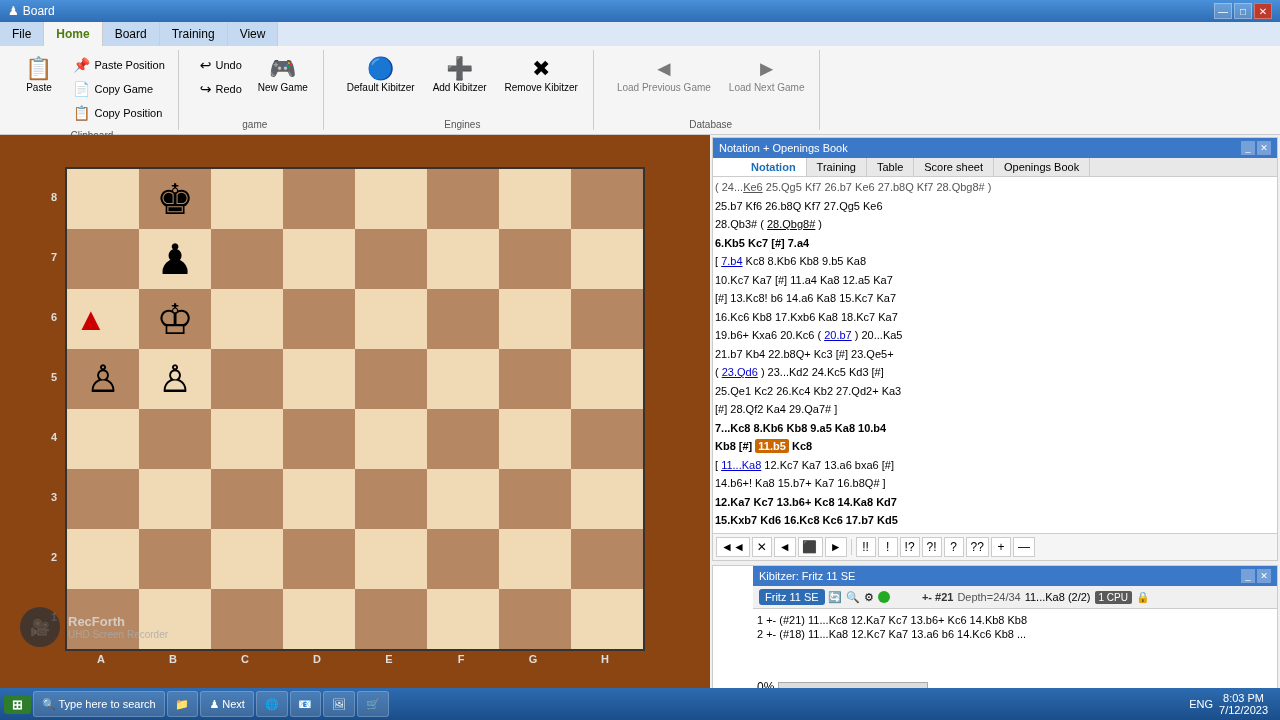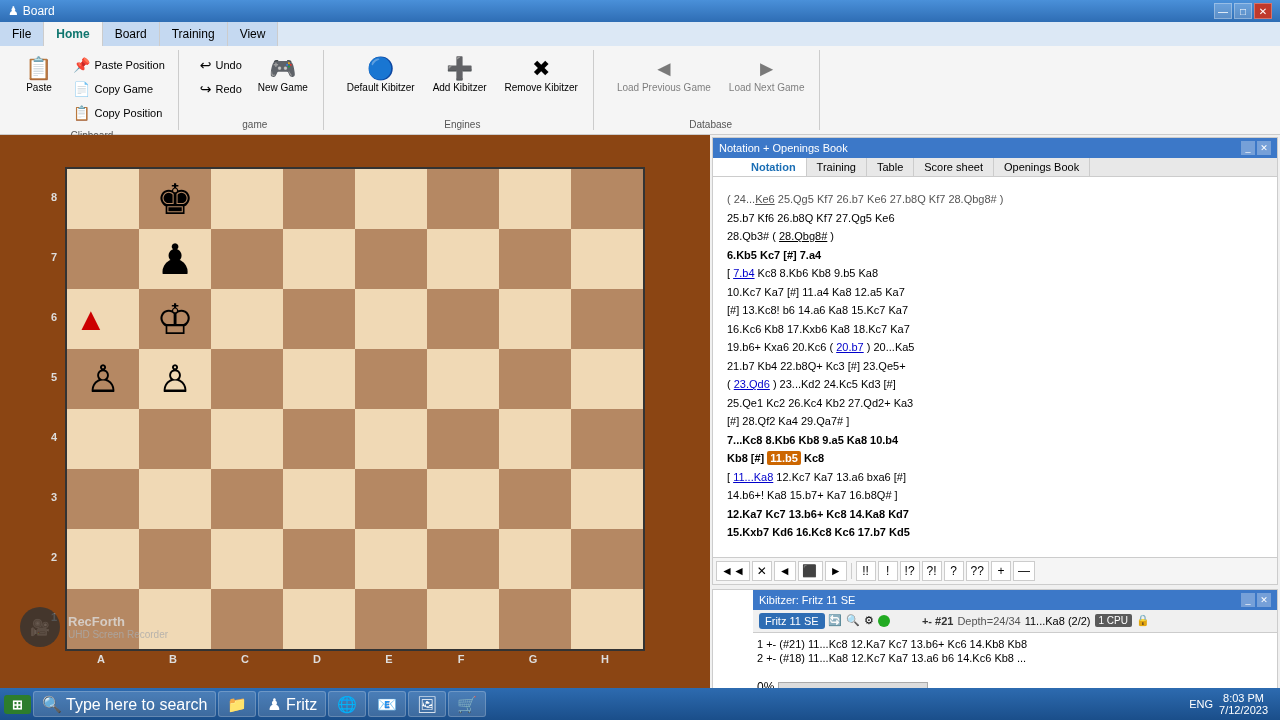--- a/index.html
+++ b/index.html
@@ -32,21 +32,21 @@
     
     .ribbon { background: #f5f5f5; border-bottom: 1px solid #ccc; }
     .ribbon-tabs { display: flex; background: #dce8f5; height: 24px; }
     .ribbon-tab {
       padding: 3px 12px;
       font-size: 12px;
       cursor: pointer;
       border-right: 1px solid #ccc;
       display: flex; align-items: center;
     }
-    .ribbon-tab.active { background: #f5f5f5; color: #0f766e; font-weight: bold; }
+    .ribbon-tab.active { background: #f5f5f5; color: #4d7c0f; font-weight: bold; }
     .ribbon-tab:not(.active) { background: #c5d9f1; }
 
     .ribbon-content { display: flex; align-items: stretch; padding: 4px 6px; gap: 8px; height: 88px; background: #f5f5f5; }
     .ribbon-group { display: flex; flex-direction: column; align-items: center; border-right: 1px solid #ccc; padding: 0 8px; min-width: 60px; }
     .ribbon-group-label { font-size: 10px; color: #555; margin-top: auto; padding-top: 2px; }
     .ribbon-group-items { display: flex; gap: 4px; align-items: flex-start; flex: 1; padding: 4px 0; }
 
     .ribbon-btn {
       display: flex; flex-direction: column; align-items: center;
       padding: 3px 6px; cursor: pointer; border: 1px solid transparent;
@@ -189,21 +189,21 @@
       padding: 3px 10px;
       font-size: 11px;
       cursor: pointer;
       border-right: 1px solid #ccc;
     }
     .panel-tab.active { background: white; font-weight: bold; color: #1a6eb5; padding-left: 38px; }
 
     .notation-content {
       flex: 1;
       overflow-y: auto;
-      padding: 14px;
+      padding: 2px;
       font-size: 11px;
       line-height: 1.5;
     }
 
     .notation-content .move-line { margin-bottom: 2px; }
     .notation-content .bold { font-weight: bold; }
     .notation-content .highlight-move {
       background: #cc6600;
       color: white;
       padding: 1px 3px;
@@ -300,21 +300,21 @@
       align-items: center;
       gap: 2px;
       padding: 0 4px;
     }
     .taskbar-btn {
       height: 26px;
       padding: 0 8px;
       background: rgba(255,255,255,0.15);
       border: 1px solid rgba(255,255,255,0.2);
       color: white;
-      font-size: 16px;
+      font-size: 11px;
       display: flex; align-items: center; gap: 4px;
       cursor: pointer;
       border-radius: 3px;
     }
     .taskbar-start {
       background: #2d7d2d;
       border-radius: 3px;
       padding: 2px 8px;
       color: white;
       font-size: 13px;
@@ -660,21 +660,21 @@
 </div>
 
 <div class="status-bar">
   <span>Show the material balance of the current position</span>
 </div>
 
 <div class="taskbar">
   <div class="taskbar-start">⊞</div>
   <div class="taskbar-btn">🔍 Type here to search</div>
   <div class="taskbar-btn">📁</div>
-  <div class="taskbar-btn">♟ Fritz</div>
+  <div class="taskbar-btn">♟ Next</div>
   <div class="taskbar-btn">🌐</div>
   <div class="taskbar-btn">📧</div>
   <div class="taskbar-btn">🖼</div>
   <div class="taskbar-btn">🛒</div>
   <div class="taskbar-right">
     <span>ENG</span>
     <div class="taskbar-time">
       <div>8:03 PM</div>
       <div>7/12/2023</div>
     </div>

